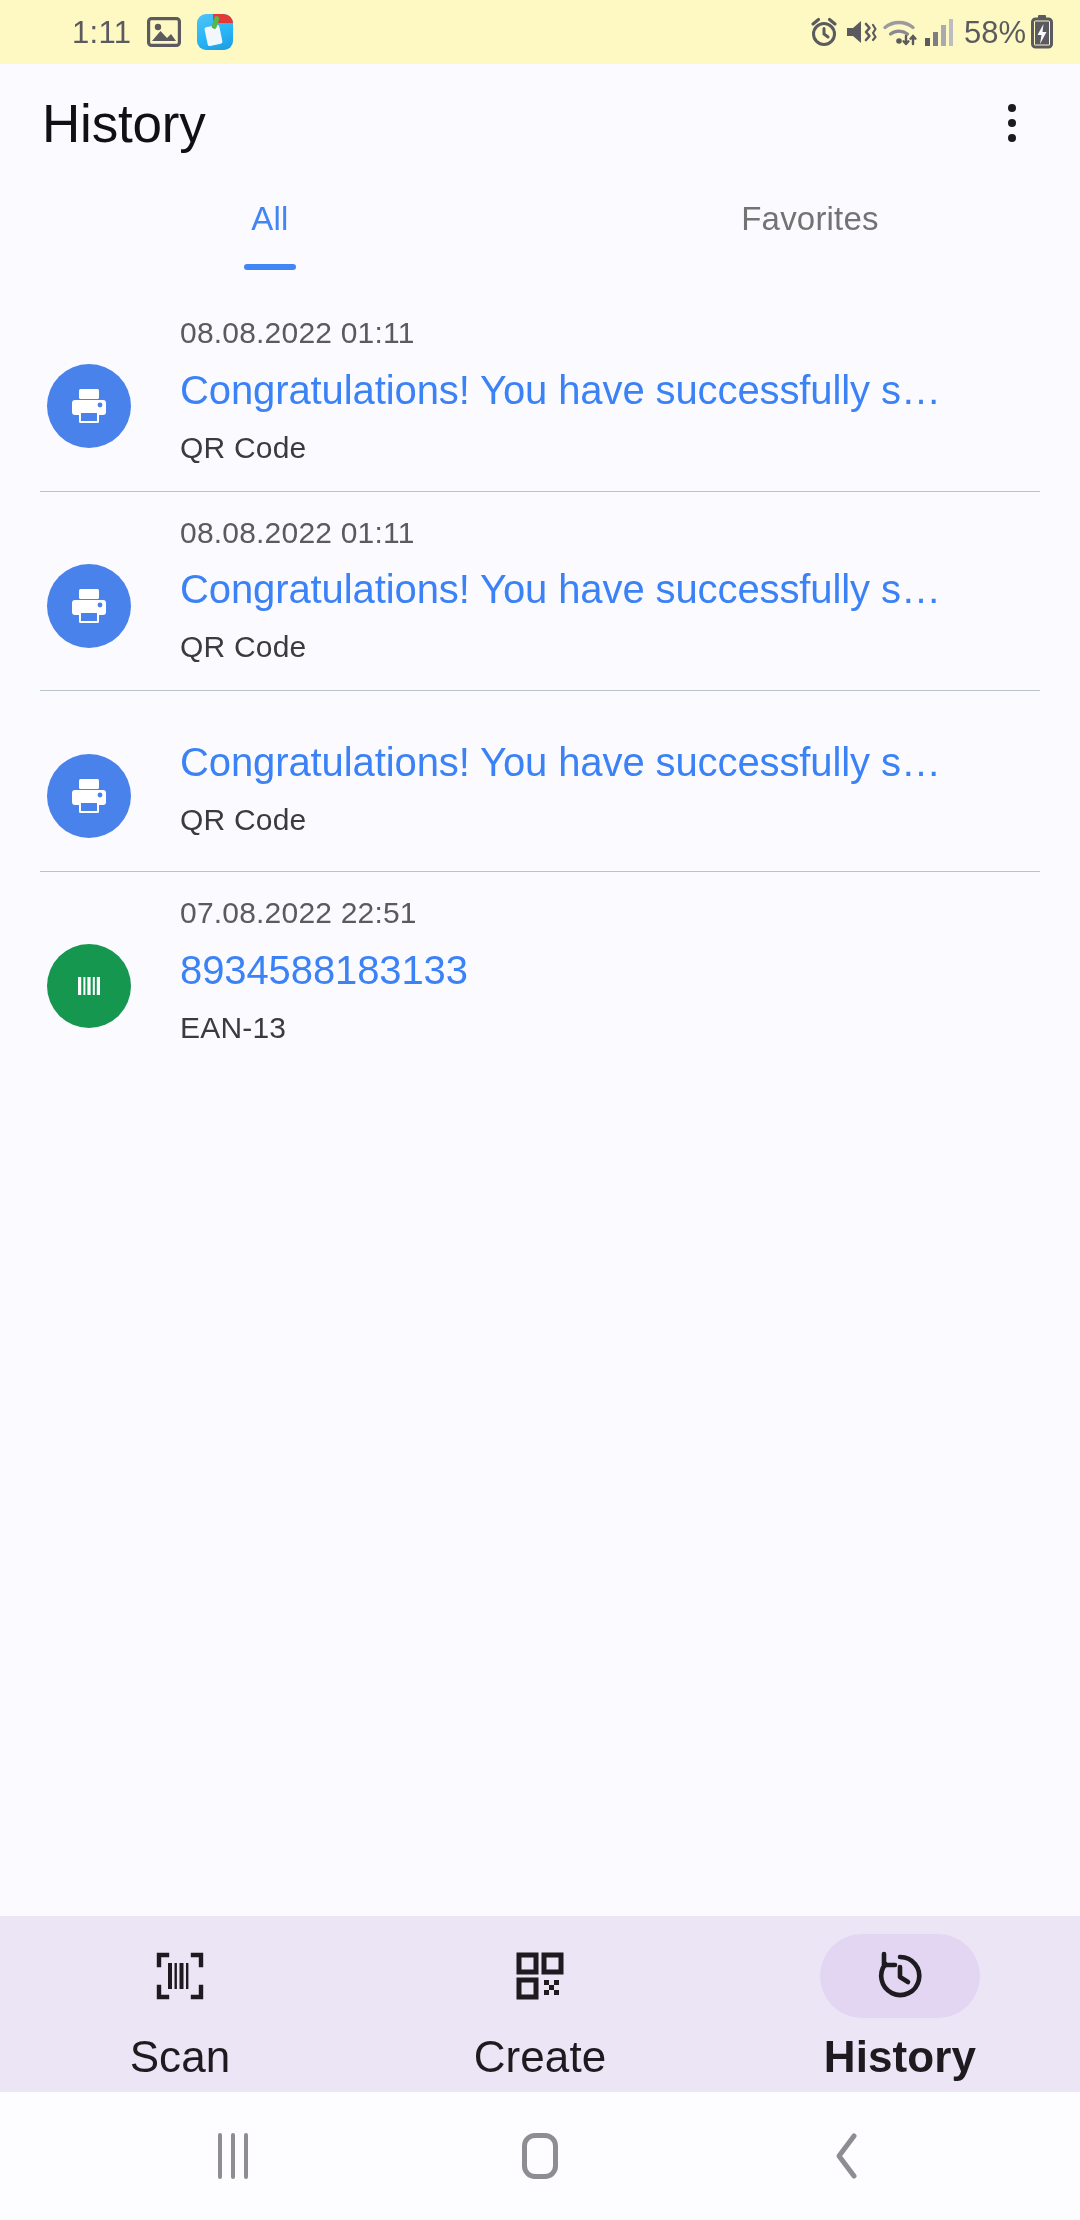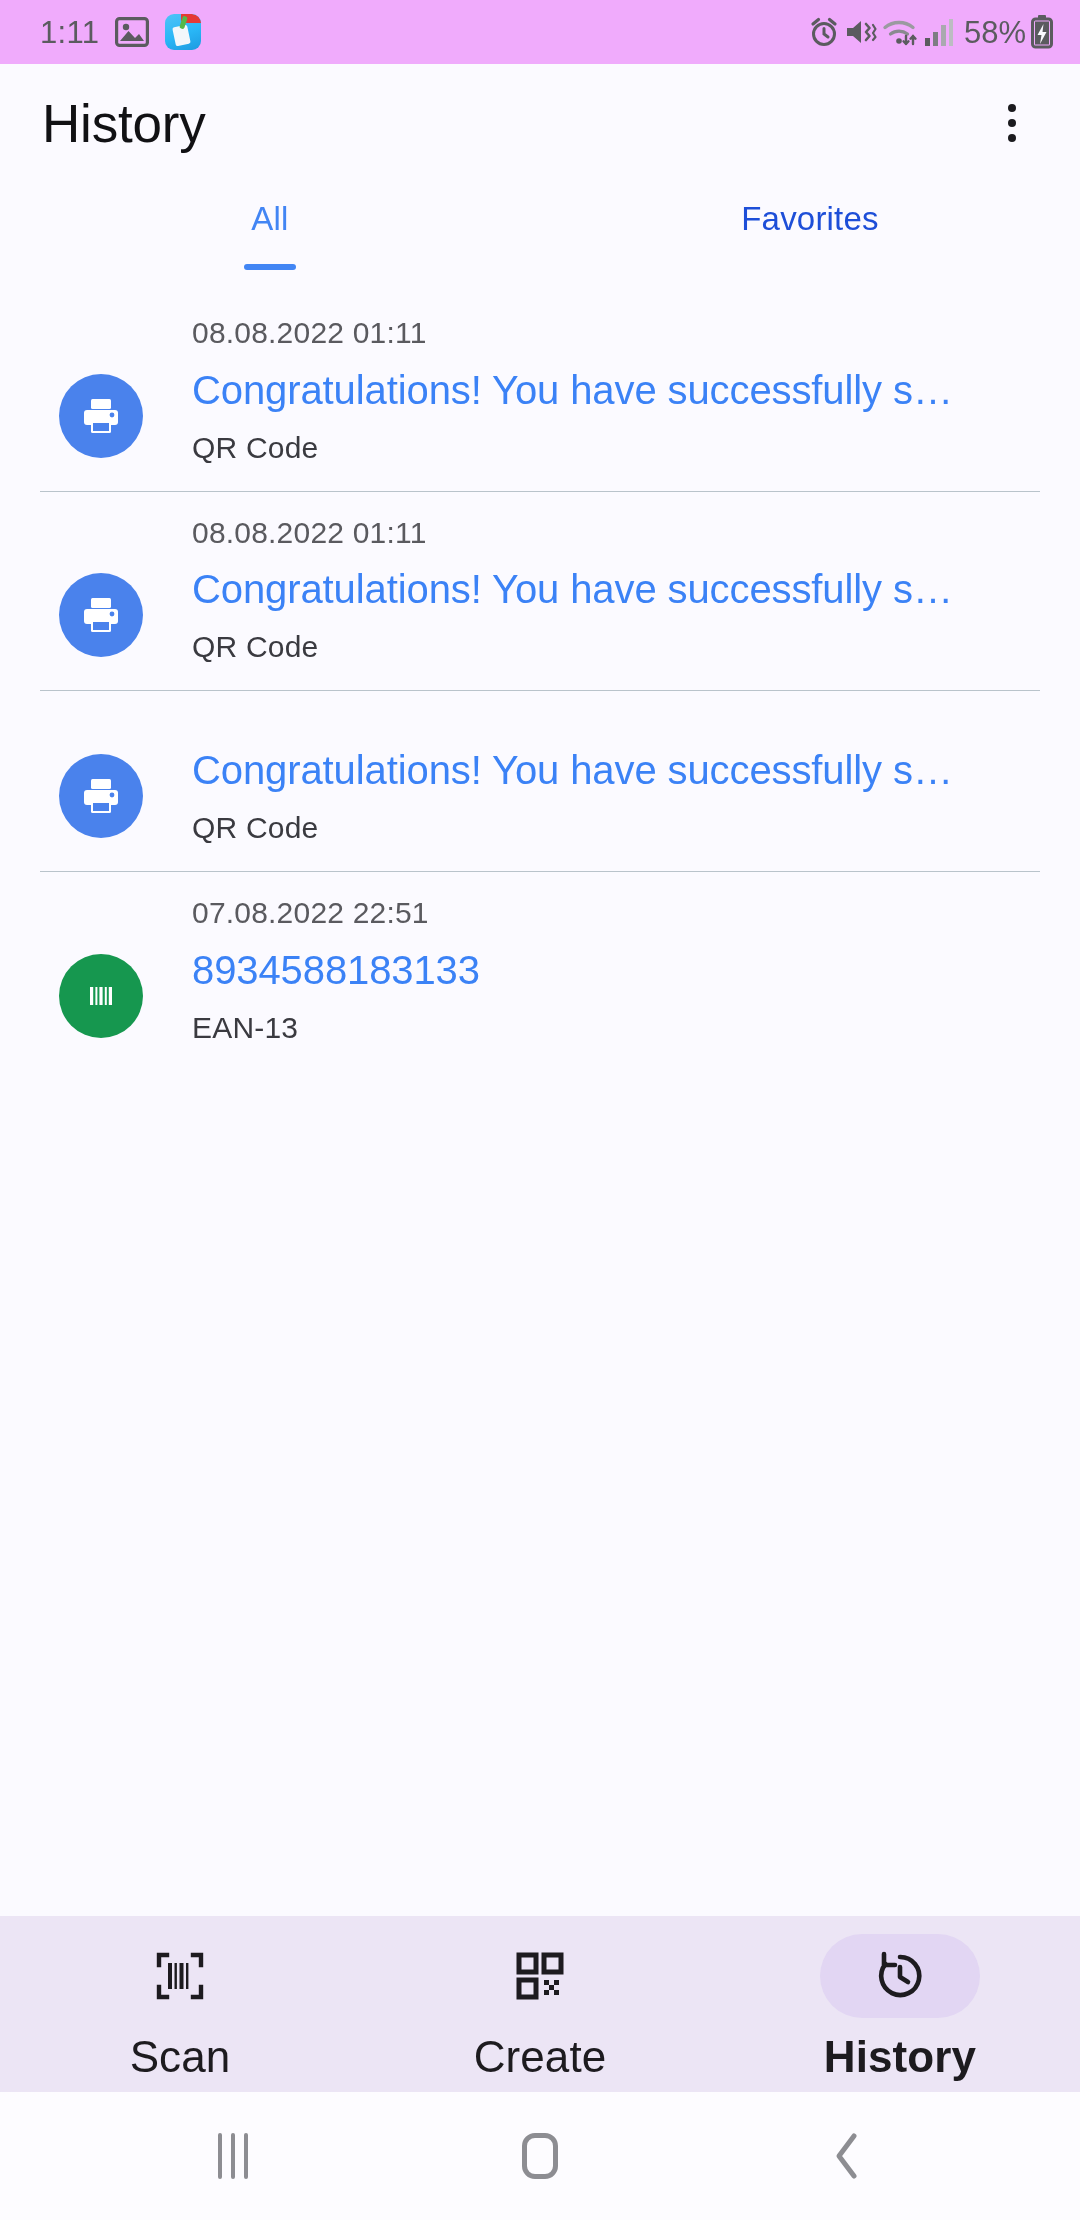--- a/index.html
+++ b/index.html
@@ -24,22 +24,22 @@
     position: relative;
   }
 
   
   .status-bar {
     height: 64px;
     flex: 0 0 64px;
     display: flex;
     align-items: center;
     justify-content: space-between;
-    padding: 0 26px 0 40px;
-    background: #f0abfc;
+    padding: 0 26px 0 72px;
+    background: #fef9c3;
     box-sizing: border-box;
   }
   .status-left {
     display: flex;
     align-items: center;
     gap: 16px;
   }
   .status-time {
     font-size: 31px;
     color: #5b5b5f;
@@ -139,47 +139,46 @@
     flex-direction: column;
     align-items: center;
     justify-content: flex-start;
     padding-top: 18px;
     cursor: pointer;
     height: 100%;
     box-sizing: border-box;
   }
   .tab-label {
     font-size: 33px;
-    color: #1d4ed8;
+    color: #737373;
     letter-spacing: 0.2px;
   }
   .tab.active .tab-label { color: #4285f4; }
   .tab-indicator {
     width: 52px;
     height: 6px;
     border-radius: 3px;
     background: transparent;
     margin-top: 26px;
   }
   .tab.active .tab-indicator { background: #4285f4; }
 
   
   .list {
     flex: 1 1 auto;
     background: #fbfaff;
     overflow: hidden;
   }
   .list-item {
     display: flex;
-    align-items: flex-end;
+    align-items: center;
     padding: 24px 40px 0 40px;
     box-sizing: border-box;
     cursor: pointer;
     position: relative;
-    margin-left: 12px;
   }
   .item-icon-wrap {
     flex: 0 0 98px;
     height: 98px;
     display: flex;
     align-items: center;
     justify-content: center;
     margin-top: 32px;
   }
   .avatar {

